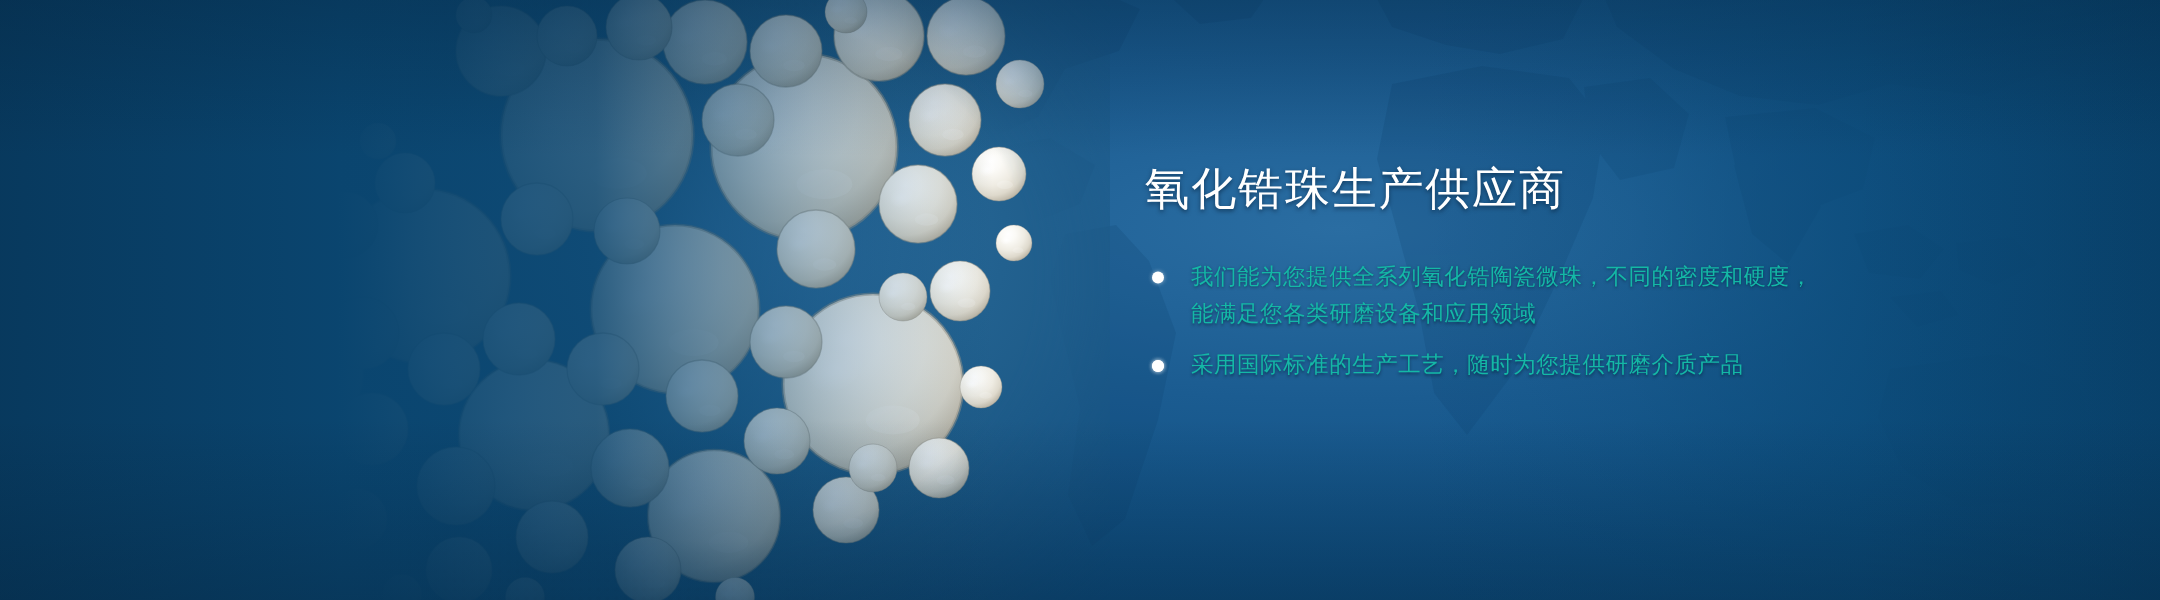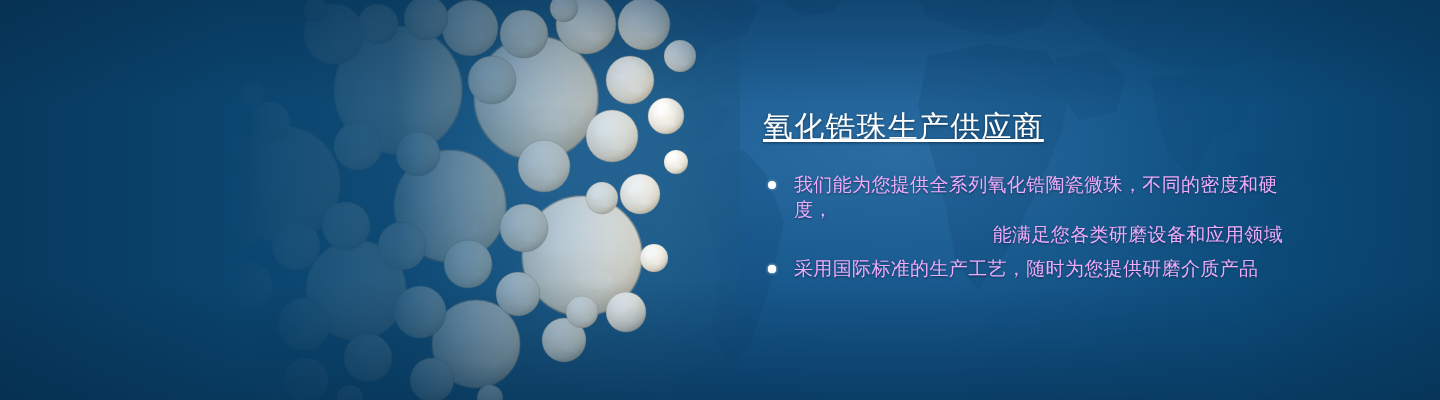--- a/index.html
+++ b/index.html
@@ -68,34 +68,33 @@
       radial-gradient(ellipse 62% 80% at 58% 46%, #000 0%, #000 54%, rgba(0,0,0,.55) 74%, rgba(0,0,0,0) 94%);
   }
   .photo svg{display:block;width:100%;height:100%;}
 
   
   .copy{position:absolute;left:763px;top:108px;width:520px;}
   .headline{
     font-size:30px;line-height:38px;color:#ffffff;font-weight:400;
     letter-spacing:1.2px;margin:0 0 26px 0;
     text-shadow:0 1px 3px rgba(0,20,40,.55);
-    text-decoration:underline;
   }
   .bullets{list-style:none;margin:0;padding:0;}
   .bullet{
     position:relative;padding-left:31px;margin-bottom:9px;
-    font-size:19px;line-height:25px;color:#f0abfc;font-weight:400;
+    font-size:15px;line-height:25px;color:#14b8a6;font-weight:400;
     letter-spacing:.35px;text-shadow:0 1px 2px rgba(0,18,36,.5);
   }
   .bullet:last-child{margin-bottom:5px;}
   .dot{
     position:absolute;left:5px;top:9px;width:8px;height:8px;border-radius:50%;
     background:#ffffff;box-shadow:0 0 3px rgba(255,255,255,.55);
   }
-  .bullet .l2{display:block;text-align:right;}
+  .bullet .l2{display:block;}
 </style>
 </head>
 <body>
 
 <div class="banner">
 
   <div class="bg-base"></div>
 
   <div class="world-map">
     <svg viewBox="0 0 900 440" preserveAspectRatio="none" aria-hidden="true">

